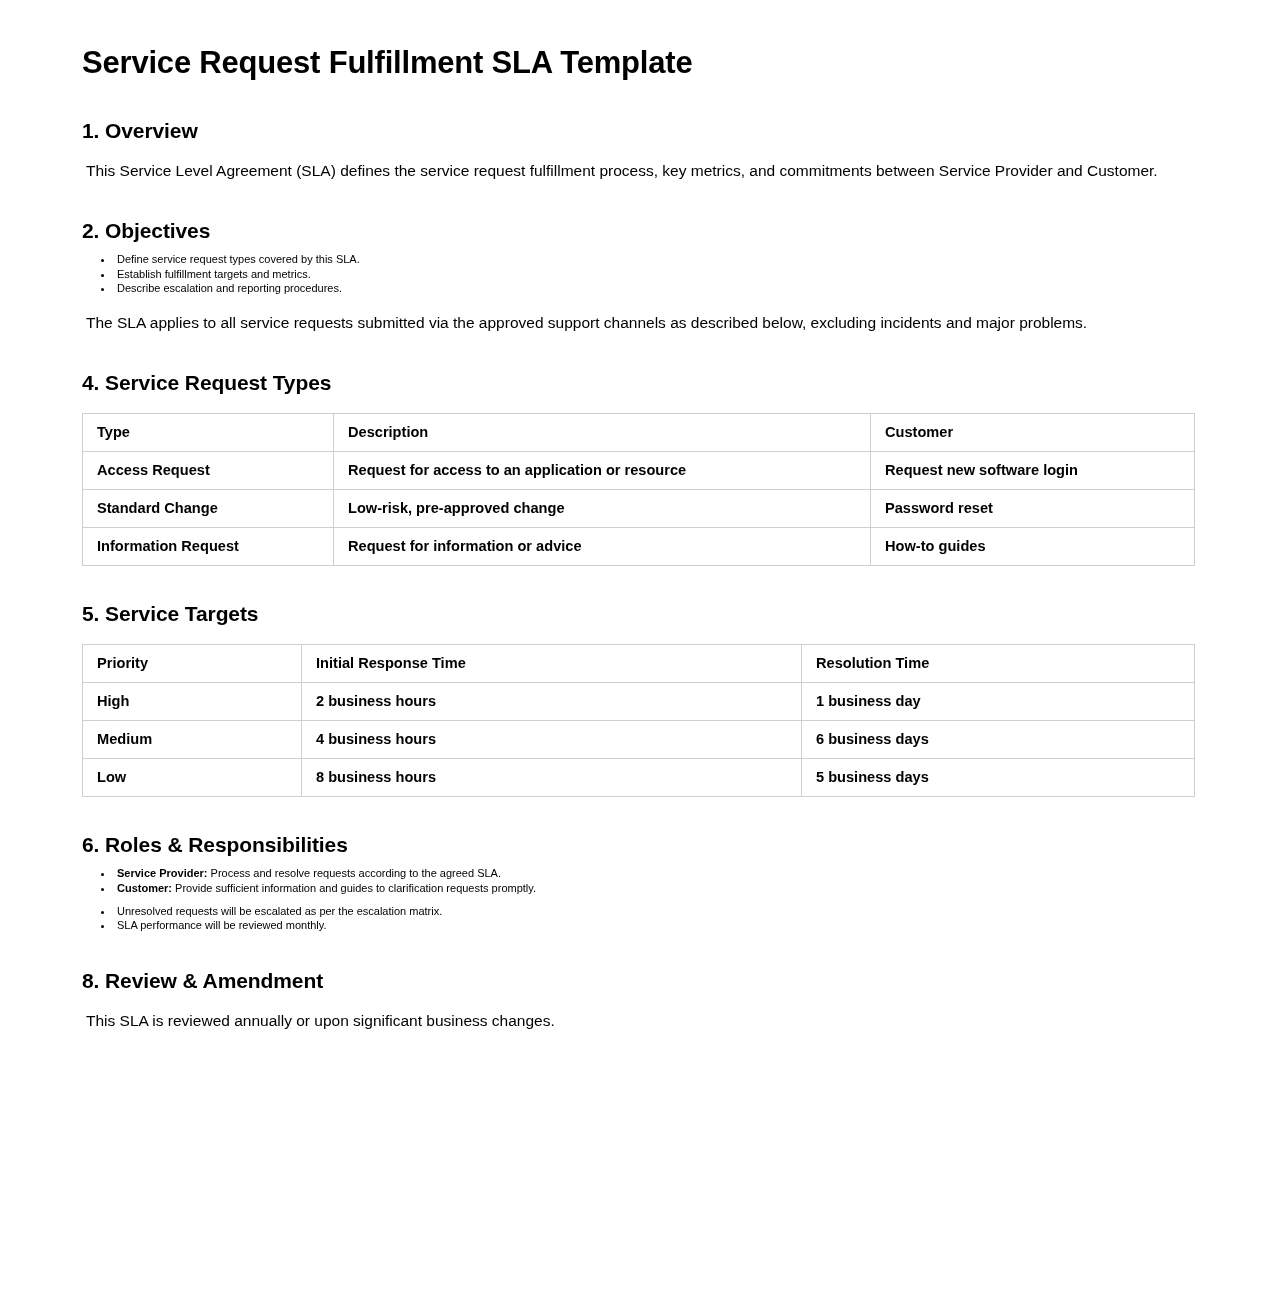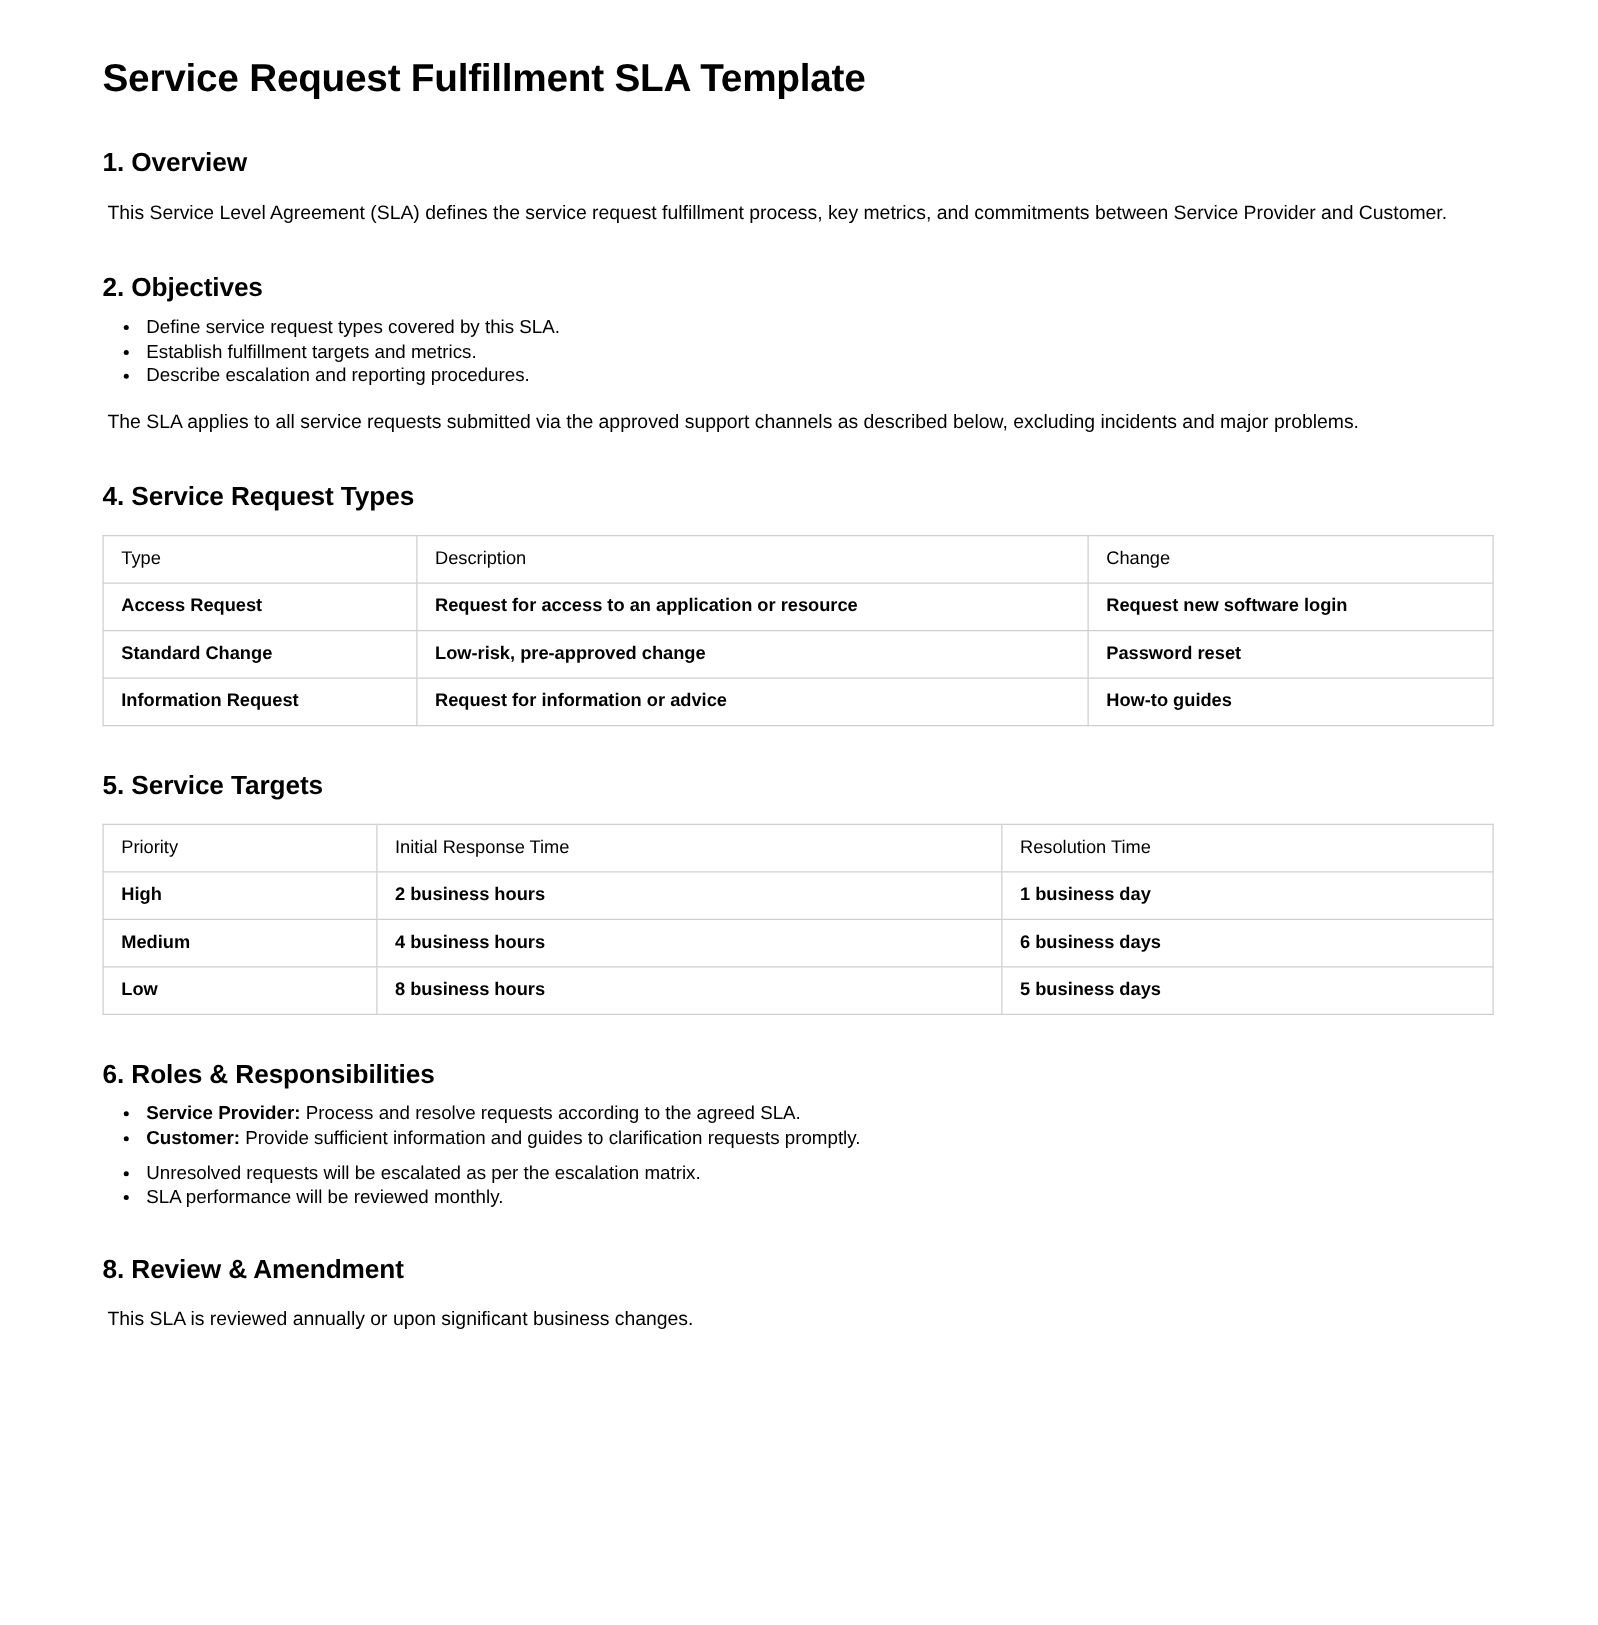--- a/index.html
+++ b/index.html
@@ -38,21 +38,21 @@
     font-size: 15.5px;
     line-height: 1.45;
     margin: 16px 0 0 4px;
   }
   ul.bullets {
     margin: 9px 0 0 0;
     padding-left: 32px;
     list-style-type: disc;
   }
   ul.bullets li {
-    font-size: 15px;
+    font-size: 11px;
     line-height: 1.25;
     margin: 0 0 1px 0;
     padding-left: 3px;
   }
   ul.bullets li b {
     font-weight: bold;
   }
   table.data-table {
     border-collapse: collapse;
     width: 1112px;
@@ -63,21 +63,21 @@
   table.data-table td {
     border: 1px solid #cfcfcf;
     text-align: left;
     vertical-align: middle;
     padding: 9px 14px;
     font-size: 14.6px;
     line-height: 1.3;
     height: 16px;
   }
   table.data-table th {
-    font-weight: normal;
+    font-weight: bold;
     background: #ffffff;
   }
   table.data-table td {
     font-weight: bold;
   }
   
   table.table-types col.c1 { width: 251px; }
   table.table-types col.c2 { width: 537px; }
   table.table-types col.c3 { width: 324px; }
   
@@ -108,21 +108,21 @@
   <table class="data-table table-types">
     <colgroup>
         <col class="c1">
         <col class="c2">
         <col class="c3">
       </colgroup>
     <thead>
       <tr>
         <th>Type</th>
         <th>Description</th>
-        <th>Change</th>
+        <th>Customer</th>
       </tr>
     </thead>
     <tbody>
       <tr>
         <td>Access Request</td>
         <td>Request for access to an application or resource</td>
         <td>Request new software login</td>
       </tr>
       <tr>
         <td>Standard Change</td>

